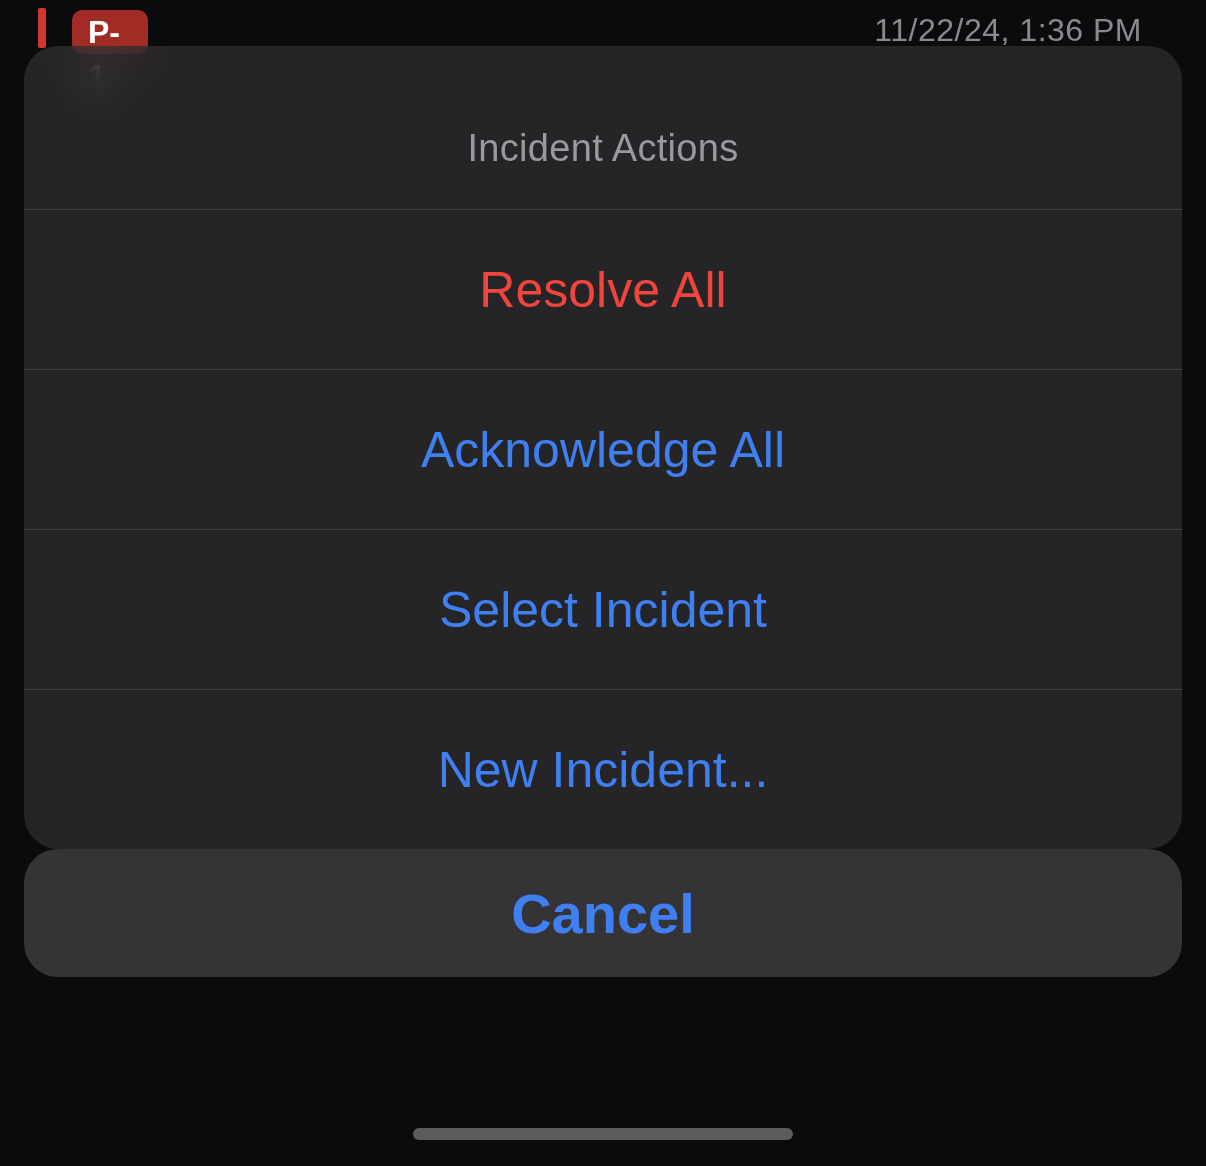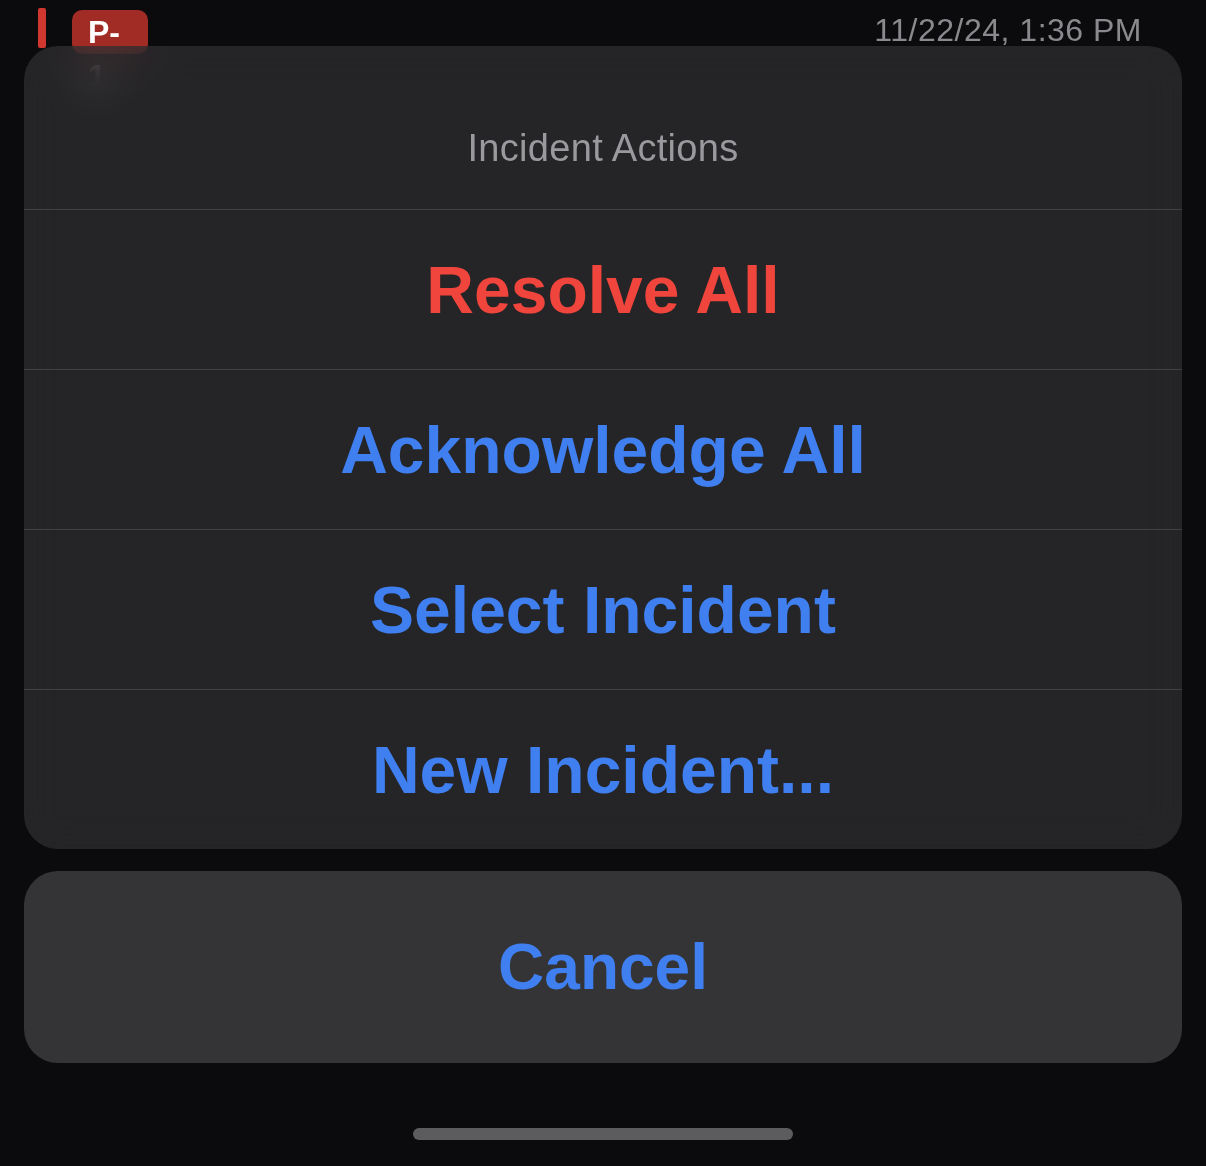--- a/index.html
+++ b/index.html
@@ -90,36 +90,35 @@
       font-size: 38px;
       font-weight: 400;
       letter-spacing: 0.3px;
       margin-top: 41px;
     }
     .sheet-item {
       height: 160px;
       display: flex;
       align-items: center;
       justify-content: center;
-      font-size: 66px;
-      font-weight: 700;
+      font-size: 50px;
+      font-weight: 400;
       border-top: 1px solid rgba(120,120,124,0.35);
       cursor: pointer;
     }
     .sheet-item.blue { color: #3f7ff0; }
     .sheet-item.red  { color: #f0453c; }
     .cancel-block {
-      margin-top: 22px;
       background: rgba(56,56,58,0.92);
       border-radius: 34px;
-      height: 192px;
+      height: 128px;
       display: flex;
       align-items: center;
       justify-content: center;
-      font-size: 64px;
+      font-size: 56px;
       font-weight: 600;
       color: #3f7ff0;
       cursor: pointer;
     }
   </style>
 </head>
 <body>
 
 <div class="bg">
   <div class="priority-badge">

